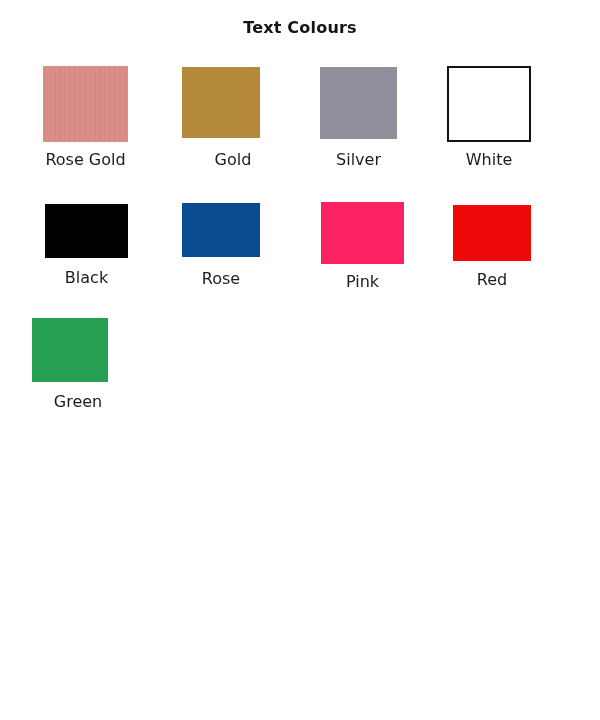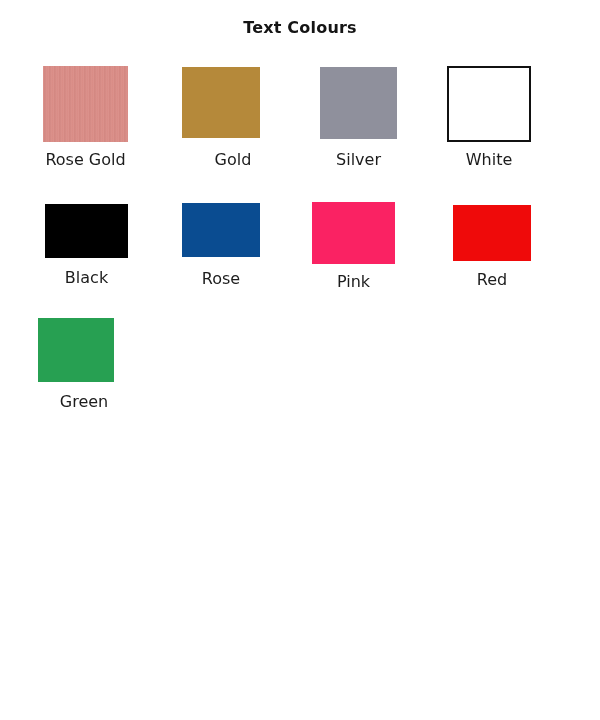--- a/index.html
+++ b/index.html
@@ -85,25 +85,25 @@
       <div class="swatch-label" style="top: 84px;">White</div>
     </div>
     <div class="swatch-cell" style="left: 45px; top: 144px; width: 83px;">
       <div class="swatch-box" style="width: 83px; height: 54px; background-color: rgb(0, 0, 0);"></div>
       <div class="swatch-label" style="top: 64px;">Black</div>
     </div>
     <div class="swatch-cell" style="left: 182px; top: 143px; width: 78px;">
       <div class="swatch-box" style="width: 78px; height: 54px; background-color: rgb(10, 76, 145);"></div>
       <div class="swatch-label" style="top: 66px;">Rose</div>
     </div>
-    <div class="swatch-cell" style="left: 312px; top: 142px; width: 83px;">
+    <div class="swatch-cell" style="left: 321px; top: 142px; width: 83px;">
       <div class="swatch-box" style="width: 83px; height: 62px; background-color: rgb(250, 34, 99);"></div>
       <div class="swatch-label" style="top: 70px;">Pink</div>
     </div>
     <div class="swatch-cell" style="left: 453px; top: 145px; width: 78px; text-decoration: underline;">
       <div class="swatch-box" style="width: 78px; height: 56px; background-color: rgb(239, 10, 10);"></div>
       <div class="swatch-label" style="top: 65px;">Red</div>
     </div>
-    <div class="swatch-cell" style="left: 38px; top: 258px; width: 92px;">
+    <div class="swatch-cell" style="left: 32px; top: 258px; width: 92px;">
       <div class="swatch-box" style="width: 76px; height: 64px; background-color: rgb(39, 160, 82);"></div>
       <div class="swatch-label" style="top: 74px;">Green</div>
     </div>
   </div>
 
 </body></html>

